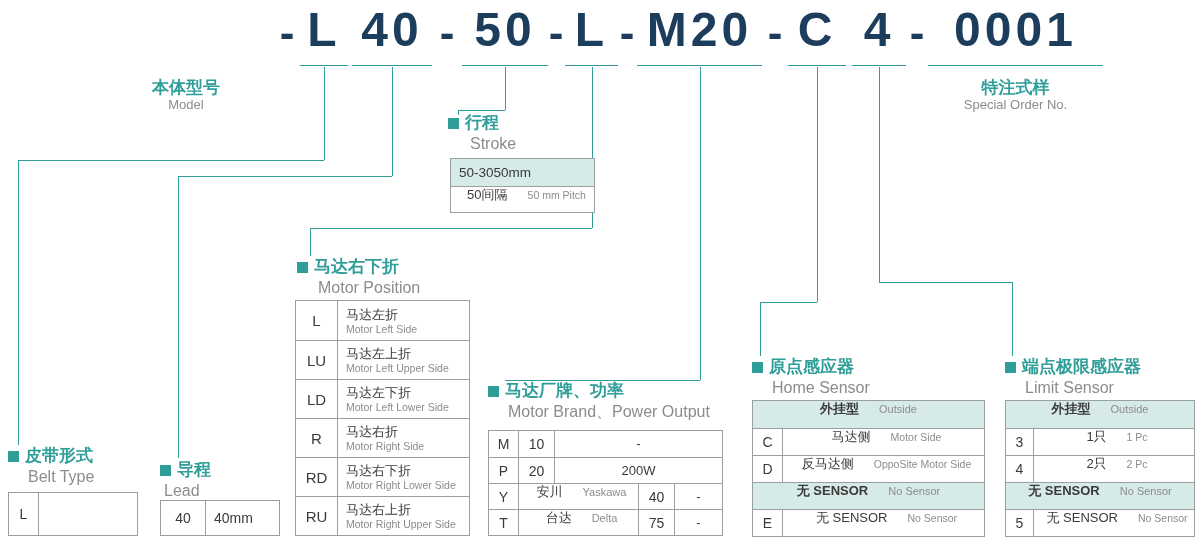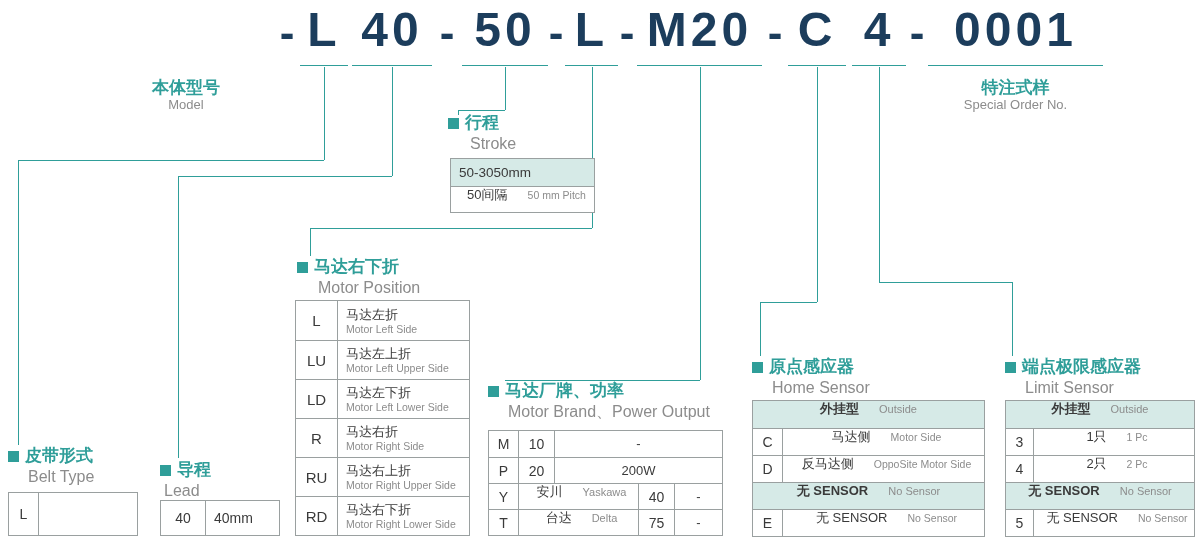--- a/index.html
+++ b/index.html
@@ -143,31 +143,31 @@
       </div>
     </div>
     <div class="trow" style="height:39px">
       <div class="tc code" style="width:42px;font-size:15px">R</div>
       <div class="tc grow" style="padding-left:8px">
         <div class="zh">马达右折</div>
         <div class="en">Motor Right Side</div>
       </div>
     </div>
     <div class="trow" style="height:39px">
+      <div class="tc code" style="width:42px;font-size:15px">RD</div>
+      <div class="tc grow" style="padding-left:8px">
+        <div class="zh">马达右下折</div>
+        <div class="en">Motor Right Lower Side</div>
+      </div>
+    </div>
+    <div class="trow" style="height:39px">
       <div class="tc code" style="width:42px;font-size:15px">RU</div>
       <div class="tc grow" style="padding-left:8px">
         <div class="zh">马达右上折</div>
         <div class="en">Motor Right Upper Side</div>
-      </div>
-    </div>
-    <div class="trow" style="height:39px">
-      <div class="tc code" style="width:42px;font-size:15px">RD</div>
-      <div class="tc grow" style="padding-left:8px">
-        <div class="zh">马达右下折</div>
-        <div class="en">Motor Right Lower Side</div>
       </div>
     </div>
   </div>
 
   <div class="stitle" style="left:8px;top:447px">
     <span class="sq"></span>
     <span>皮带形式</span>
   </div>
   <div class="sten" style="left:28px;top:469px">Belt Type</div>
   <div class="tbl" style="left:8px;top:492px;width:130px">

